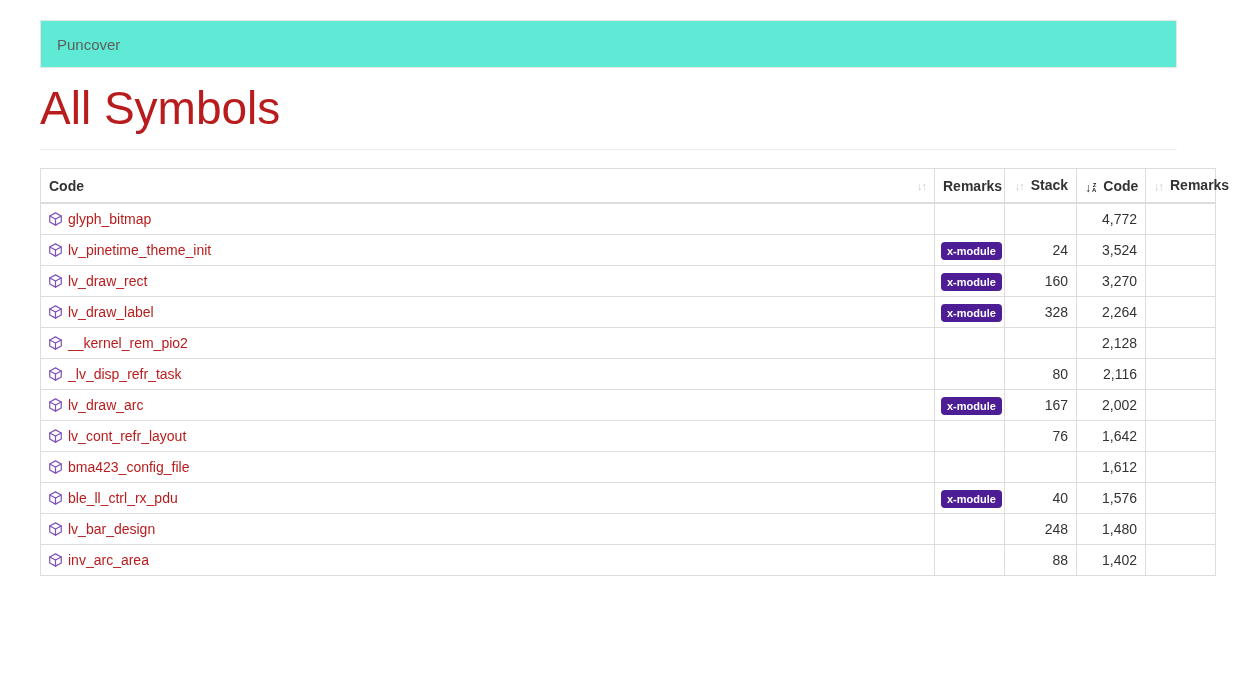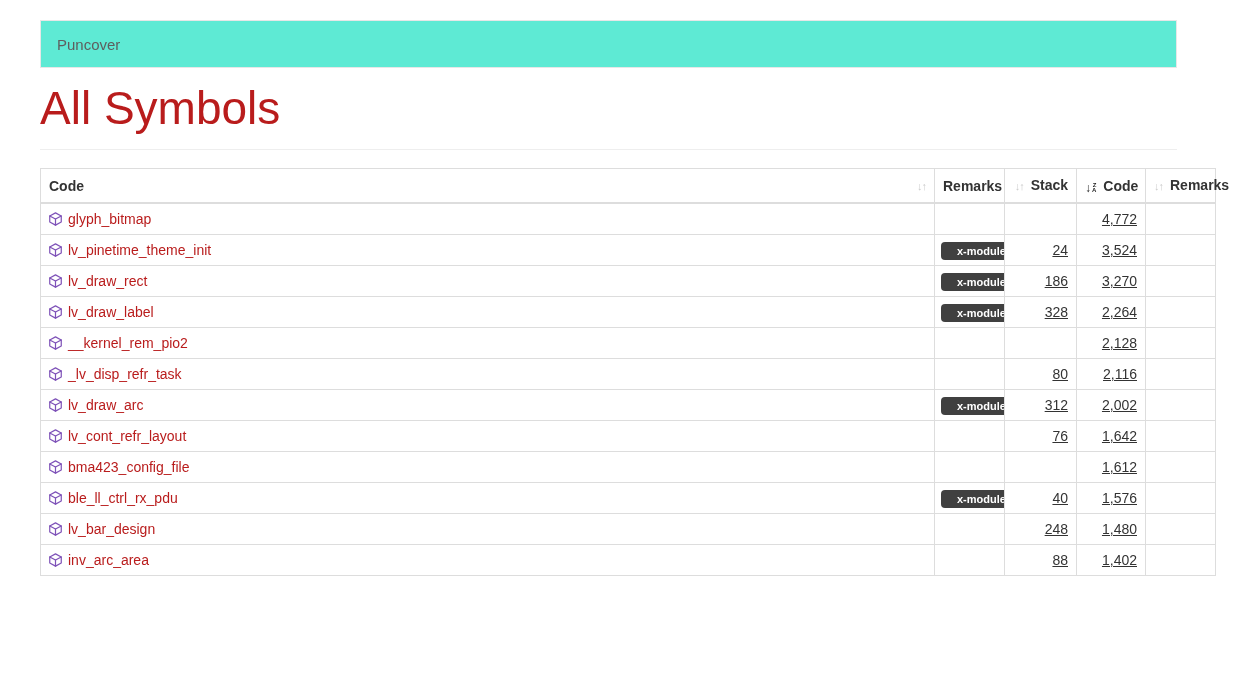--- a/index.html
+++ b/index.html
@@ -66,32 +66,32 @@
   .align-right .th-label { margin-left:4px; }
 
   tbody td {
     padding:5px 8px;
     line-height:20px;
     vertical-align:middle;
     white-space:nowrap;
     overflow:hidden;
   }
   td.td-remarks { padding:5px 6px; }
-  td.td-num { text-align:right;text-decoration:underline; }
+  td.td-num { text-align:right; }
 
   a.symbol-link { color:#b91c1c; text-decoration:none; }
 
   .cube-icon { vertical-align:-2px; margin-right:6px; }
 
   .xmodule {
     display:inline-block;
-    background:#404040; color:#ffffff;
+    background:#4c1d95; color:#ffffff;
     font-size:11px; font-weight:700;
     line-height:12px;
-    padding:3px 16px;
+    padding:3px 6px;
     border-radius:4px;
   }
 
   
   .sorter-both {
     color:#cccccc;
     font-size:11px;
     letter-spacing:-1px;
     margin-right:3px;
   }
@@ -168,21 +168,21 @@
           <td class="td-num">3,524</td>
           <td class="td-num"></td>
         </tr>
         <tr>
           <td class="td-name"><svg class="cube-icon" width="13" height="14" viewBox="0 0 14 15" fill="none" stroke="#7e52b8" stroke-width="1.3" stroke-linejoin="round" stroke-linecap="round">
               <path d="M7 0.9 L13.2 4.2 L13.2 10.8 L7 14.1 L0.8 10.8 L0.8 4.2 Z"></path>
               <path d="M0.8 4.2 L7 7.6 L13.2 4.2"></path>
               <path d="M7 7.6 L7 14.1"></path>
             </svg><a class="symbol-link" href="#">lv_draw_rect</a></td>
           <td class="td-remarks"><span class="xmodule">x-module</span></td>
-          <td class="td-num">186</td>
+          <td class="td-num">160</td>
           <td class="td-num">3,270</td>
           <td class="td-num"></td>
         </tr>
         <tr>
           <td class="td-name"><svg class="cube-icon" width="13" height="14" viewBox="0 0 14 15" fill="none" stroke="#7e52b8" stroke-width="1.3" stroke-linejoin="round" stroke-linecap="round">
               <path d="M7 0.9 L13.2 4.2 L13.2 10.8 L7 14.1 L0.8 10.8 L0.8 4.2 Z"></path>
               <path d="M0.8 4.2 L7 7.6 L13.2 4.2"></path>
               <path d="M7 7.6 L7 14.1"></path>
             </svg><a class="symbol-link" href="#">lv_draw_label</a></td>
           <td class="td-remarks"><span class="xmodule">x-module</span></td>
@@ -212,21 +212,21 @@
           <td class="td-num">2,116</td>
           <td class="td-num"></td>
         </tr>
         <tr>
           <td class="td-name"><svg class="cube-icon" width="13" height="14" viewBox="0 0 14 15" fill="none" stroke="#7e52b8" stroke-width="1.3" stroke-linejoin="round" stroke-linecap="round">
               <path d="M7 0.9 L13.2 4.2 L13.2 10.8 L7 14.1 L0.8 10.8 L0.8 4.2 Z"></path>
               <path d="M0.8 4.2 L7 7.6 L13.2 4.2"></path>
               <path d="M7 7.6 L7 14.1"></path>
             </svg><a class="symbol-link" href="#">lv_draw_arc</a></td>
           <td class="td-remarks"><span class="xmodule">x-module</span></td>
-          <td class="td-num">312</td>
+          <td class="td-num">167</td>
           <td class="td-num">2,002</td>
           <td class="td-num"></td>
         </tr>
         <tr>
           <td class="td-name"><svg class="cube-icon" width="13" height="14" viewBox="0 0 14 15" fill="none" stroke="#7e52b8" stroke-width="1.3" stroke-linejoin="round" stroke-linecap="round">
               <path d="M7 0.9 L13.2 4.2 L13.2 10.8 L7 14.1 L0.8 10.8 L0.8 4.2 Z"></path>
               <path d="M0.8 4.2 L7 7.6 L13.2 4.2"></path>
               <path d="M7 7.6 L7 14.1"></path>
             </svg><a class="symbol-link" href="#">lv_cont_refr_layout</a></td>
           <td class="td-remarks"></td>

